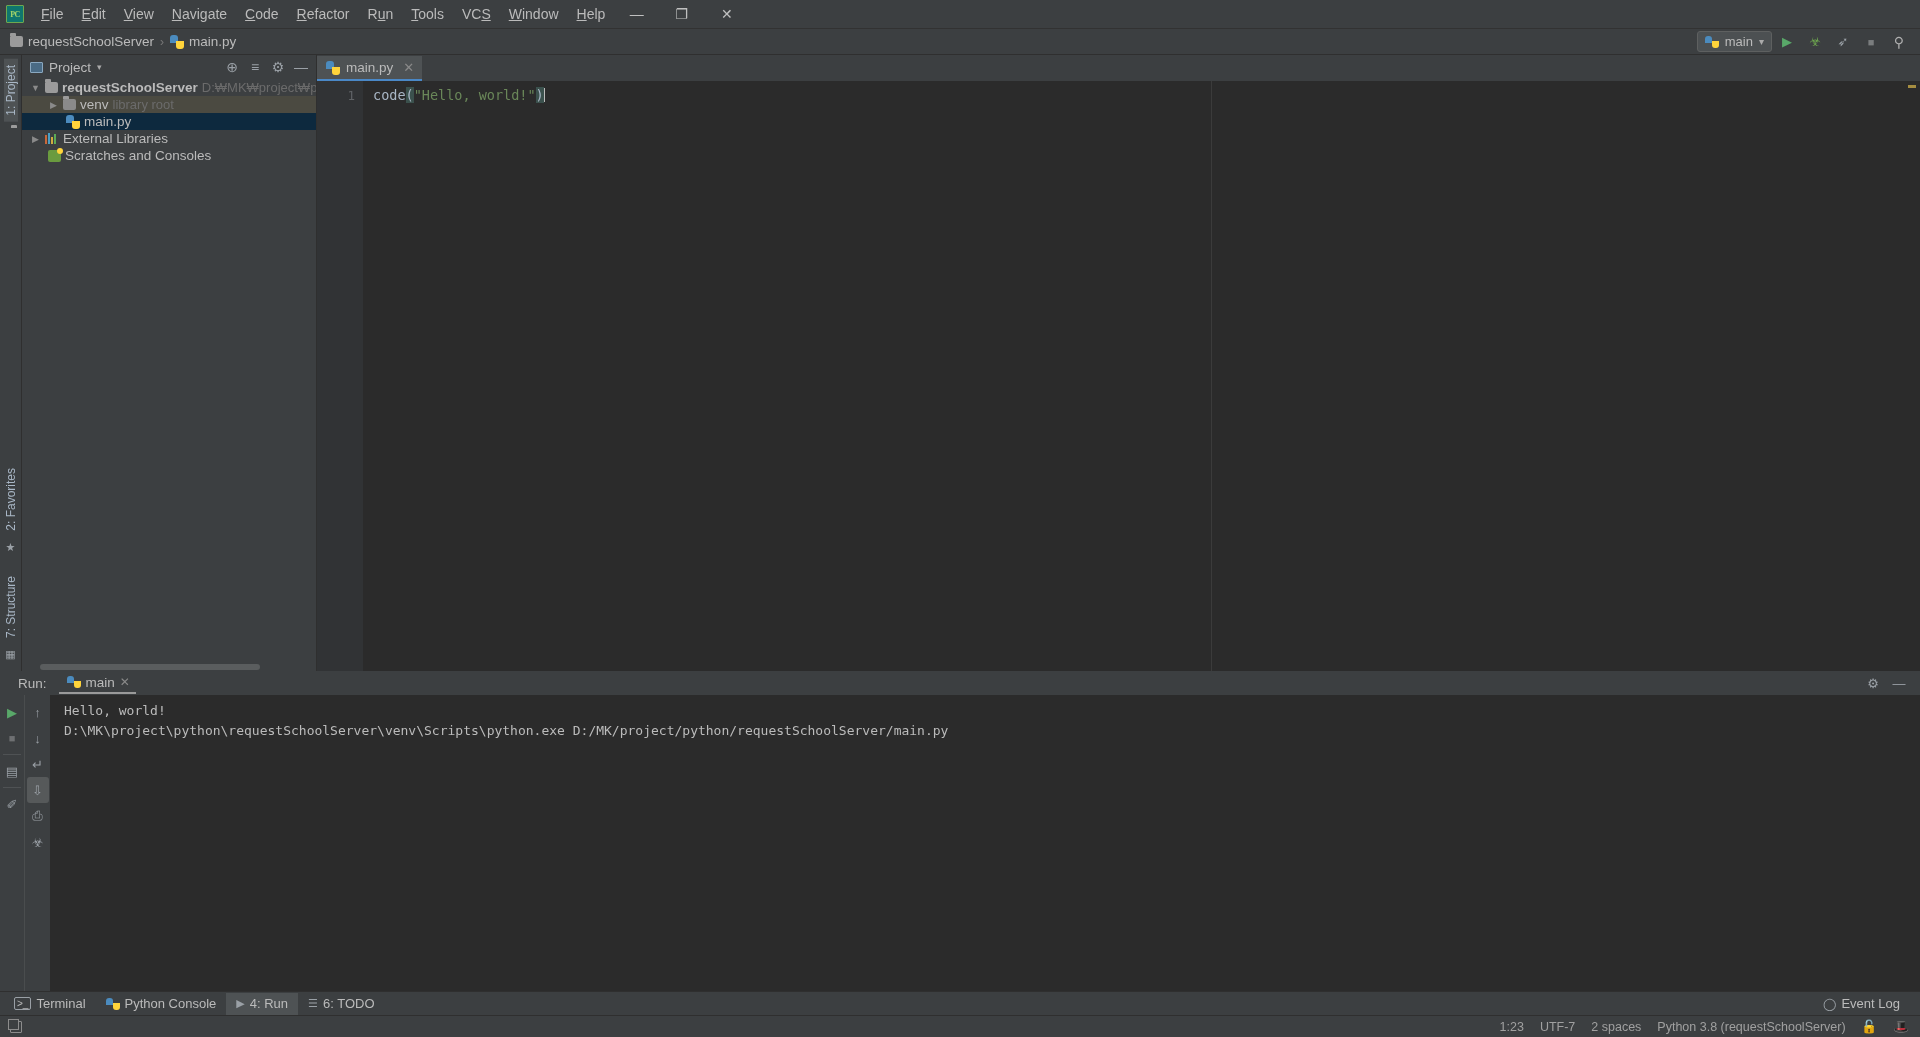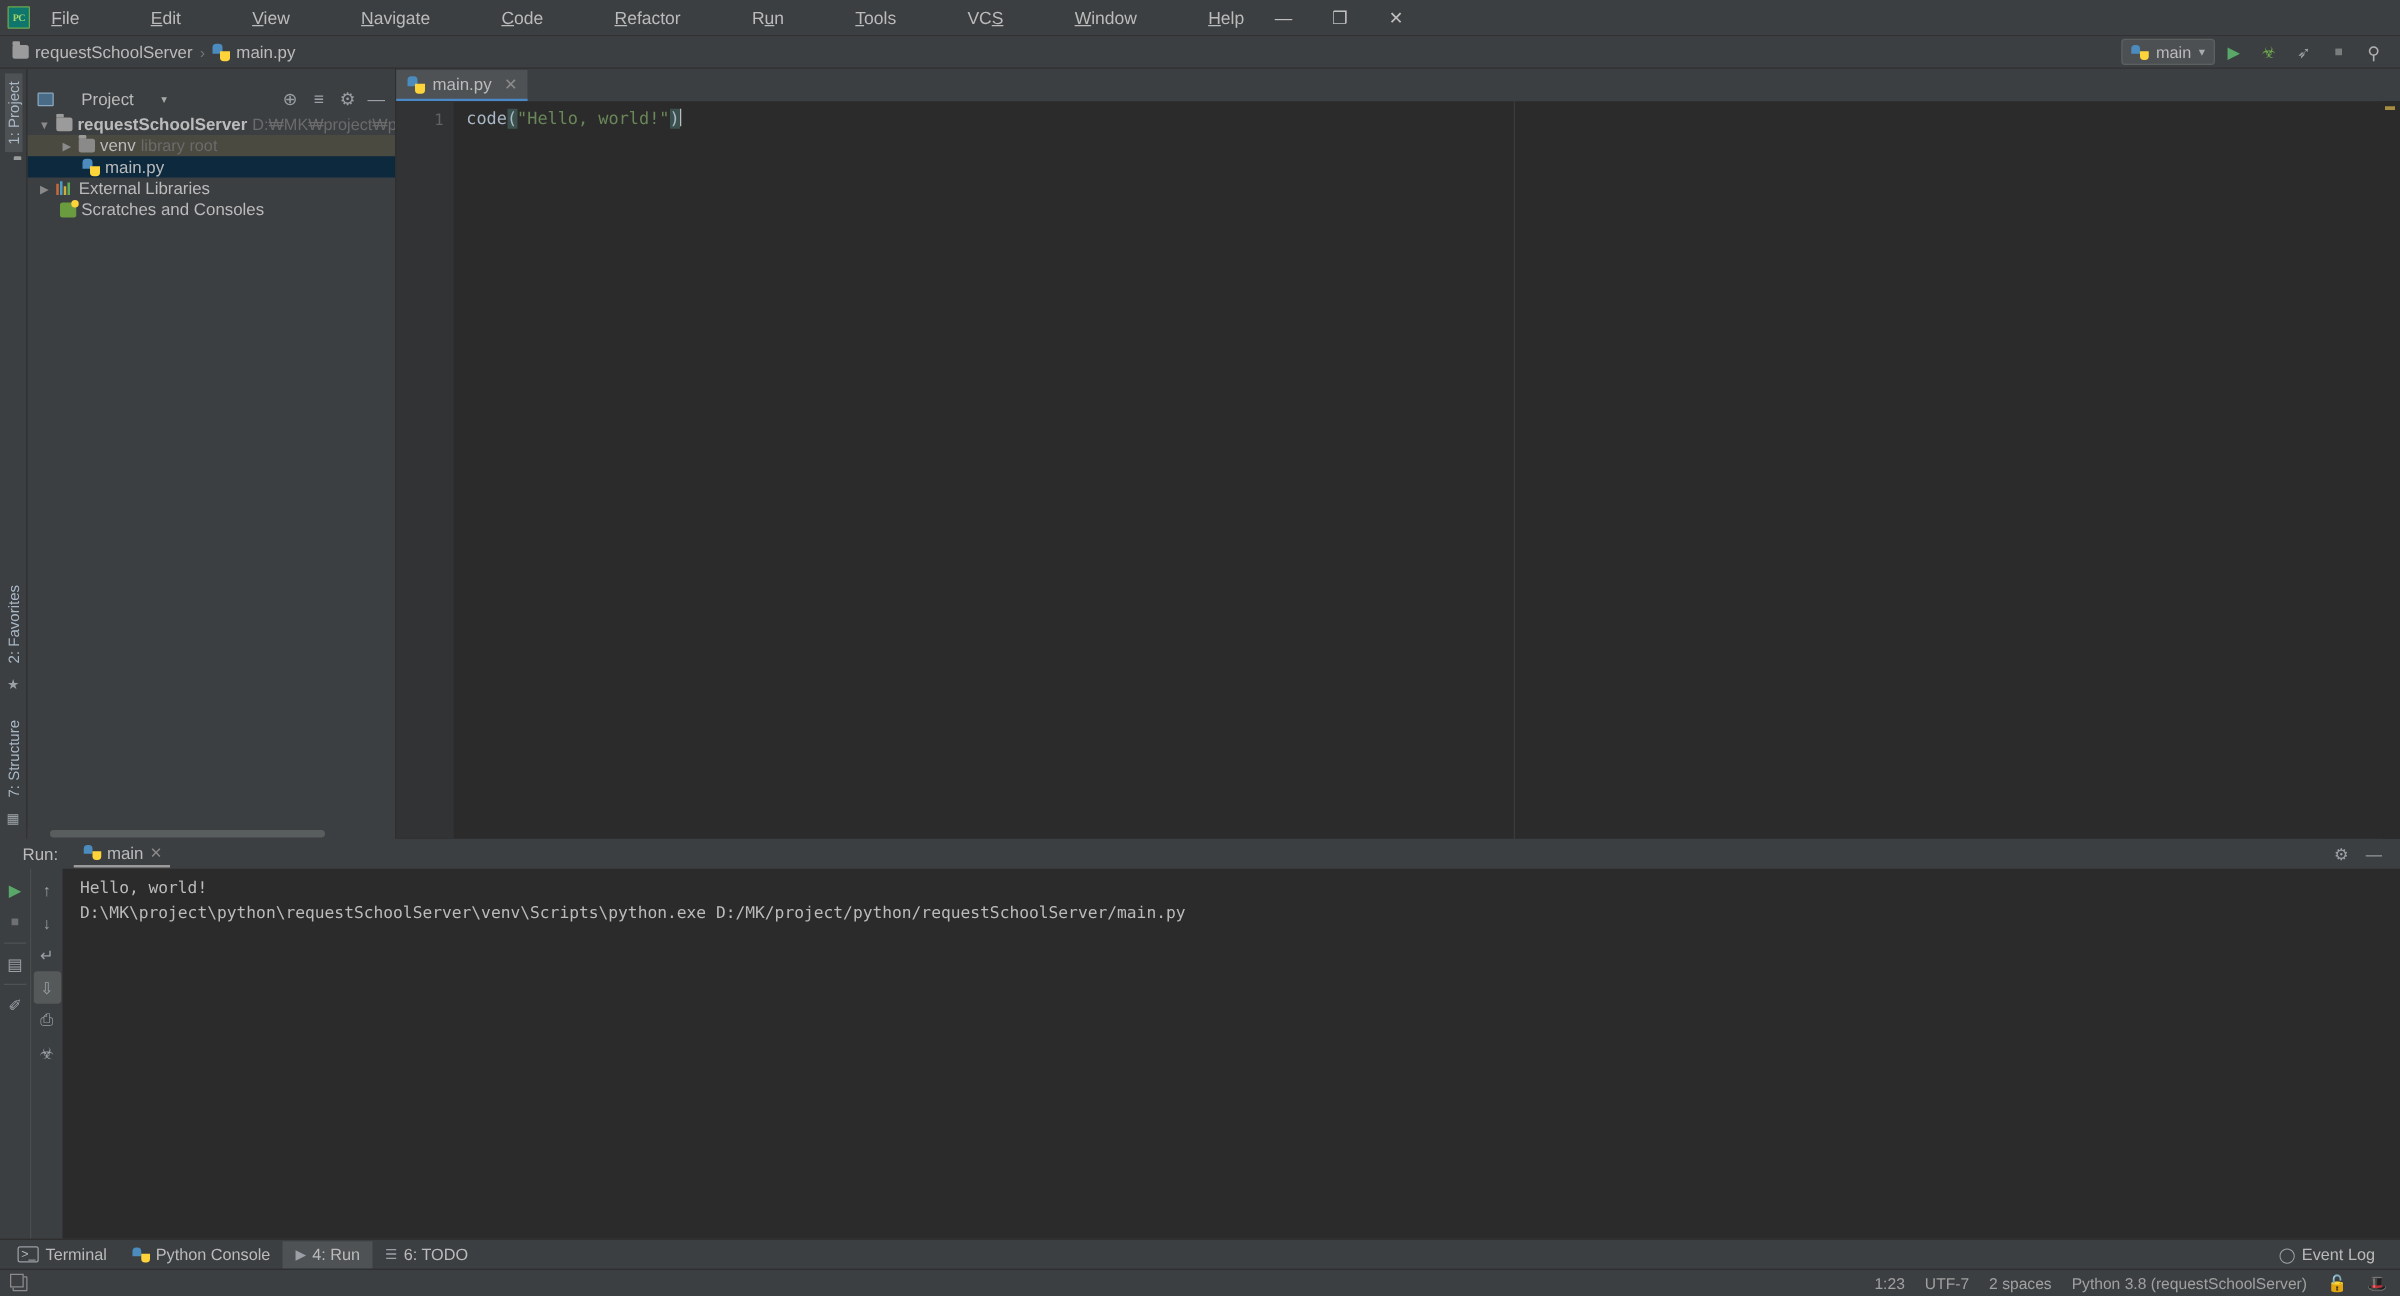--- a/index.html
+++ b/index.html
@@ -18,21 +18,21 @@
     height: 29px; background: #3c3f41; display: flex; align-items: center;
     border-bottom: 1px solid #323232; flex: 0 0 29px;
   }
   .pc-logo {
     width: 18px; height: 18px; margin: 0 8px 0 6px; border: 1px solid #6ea84f;
     background: #0f766e; color: #a5d46a; font-size: 8px; font-weight: bold;
     display: flex; align-items: center; justify-content: center; border-radius: 1px;
     letter-spacing: -0.5px;
     font-family: Liberation Serif, serif;
   }
-  .menubar { display: flex; align-items: center; height: 100%; gap: 39px; }
+  .menubar { display: flex; align-items: center; height: 100%; }
   .menu-item {
     padding: 4px 9px; color: #bbbbbb; font-size: 14px; cursor: default; line-height: 16px;
   }
   .menu-item u { text-decoration: underline; }
   .window-title {
     flex: 1; text-align: left; padding-left: 20px; color: #8e9396; font-size: 14px;
     white-space: nowrap; overflow: hidden;
   }
   .win-ctrls { display: flex; align-items: center; height: 100%; }
   .win-btn {
@@ -74,23 +74,22 @@
   .rail-top { display: flex; flex-direction: column; align-items: center; margin-top: 4px; }
   .rail-bottom { margin-top: auto; display: flex; flex-direction: column; align-items: center; margin-bottom: 6px; }
   .rail-ico { font-size: 11px; color: #9aa0a6; margin: 4px 0; }
 
   
   .project-panel {
     width: 295px; background: #3c3f41; display: flex; flex-direction: column;
     border-right: 1px solid #2f2f2f; flex: 0 0 295px; min-height: 0;
   }
   .pp-header {
-    height: 24px; display: flex; align-items: center; padding: 0 4px 0 8px; gap: 22px;
+    height: 24px; display: flex; align-items: center; padding: 0 4px 0 8px; gap: 6px;
     flex: 0 0 24px;
-    margin-top: 12px;
   }
   .pp-title { font-size: 13.5px; color: #bbbbbb; }
   .pp-actions { margin-left: auto; display: flex; align-items: center; gap: 1px; }
   .pp-act { width: 22px; height: 20px; display: flex; align-items: center; justify-content: center; color: #9aa0a6; }
 
   .tree { flex: 1; overflow: hidden; font-size: 13.5px; position: relative; }
   .tree-row {
     height: 17px; display: flex; align-items: center; gap: 4px; padding-left: 6px;
     white-space: nowrap; color: #bbbbbb;
   }

